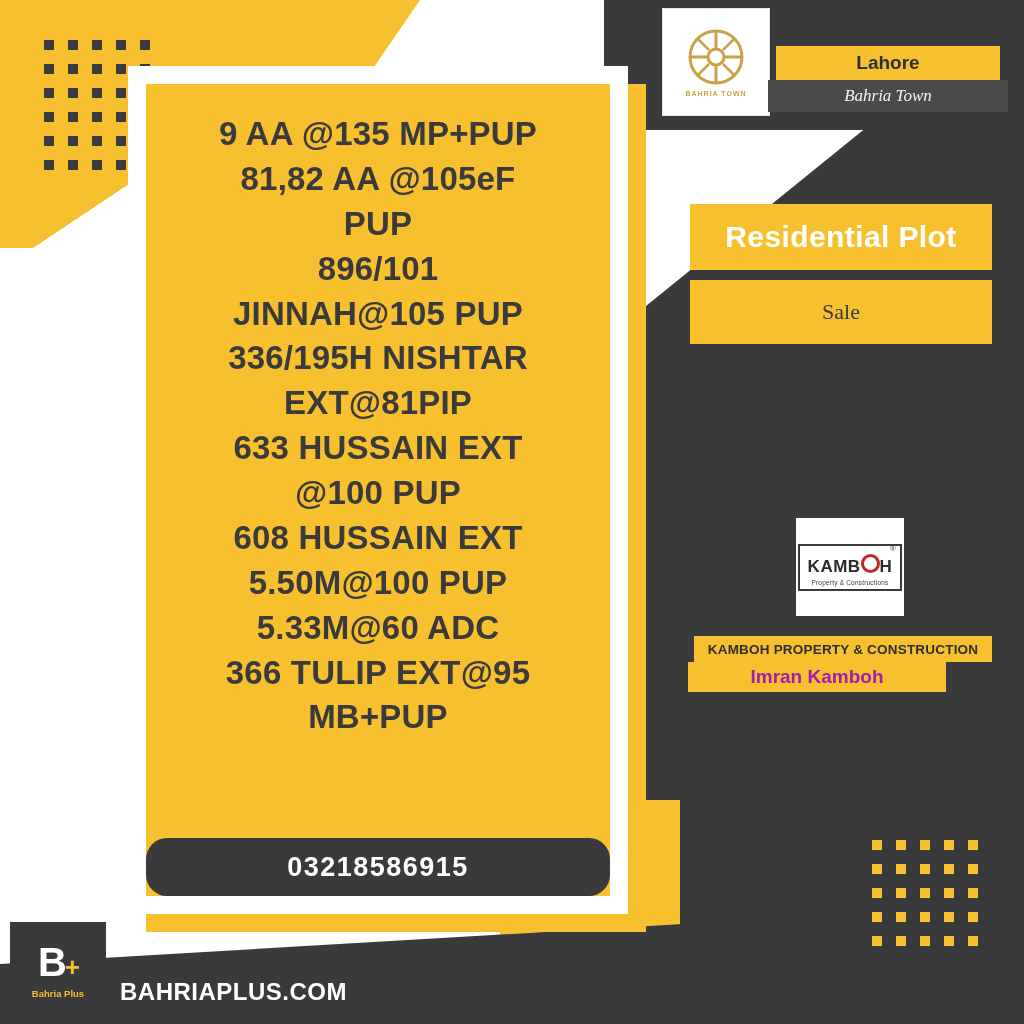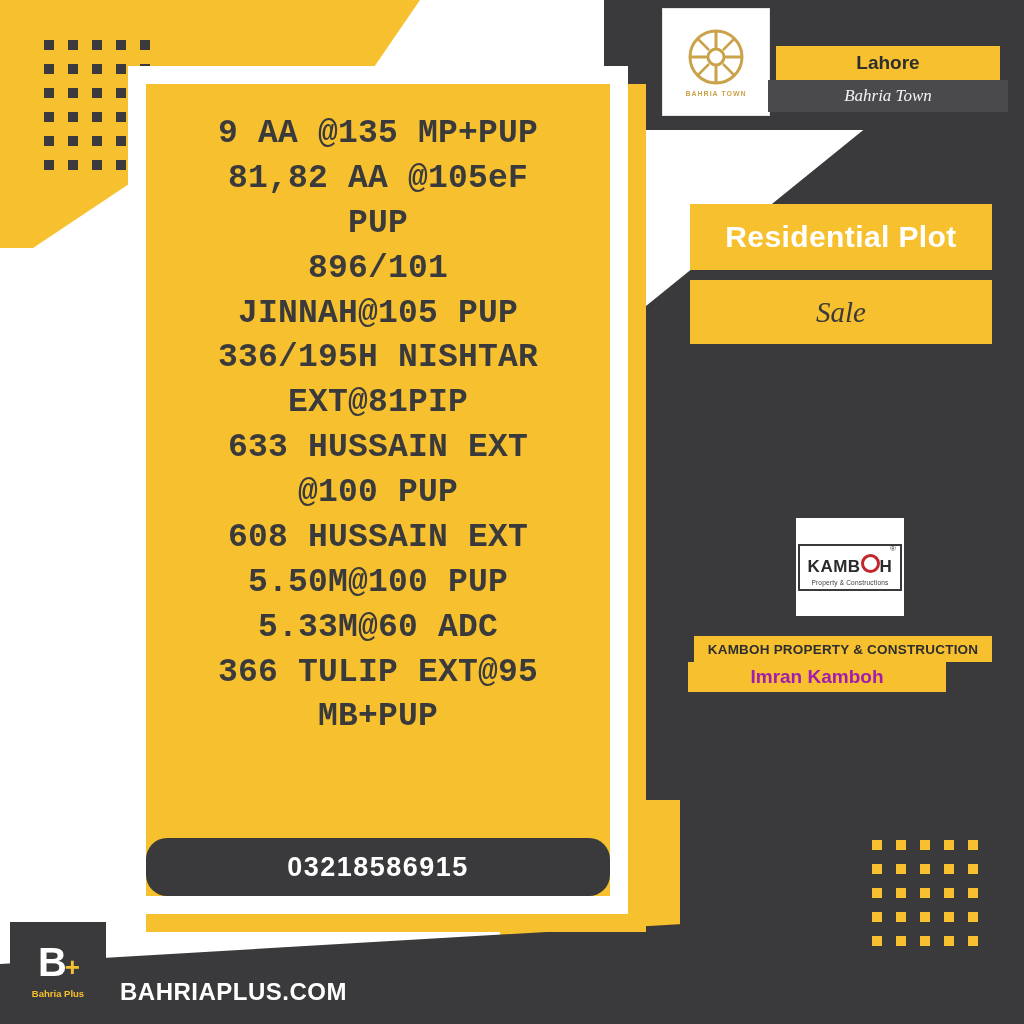--- a/index.html
+++ b/index.html
@@ -118,21 +118,20 @@
     box-sizing: border-box;
   }
   .listing-lines {
     flex: 1;
     display: flex;
     flex-direction: column;
     align-items: center;
     justify-content: flex-start;
     padding: 28px 10px 2px 10px;
     box-sizing: border-box;
-    font-family: Liberation Mono, monospace;
   }
   .listing-line {
     color: #3a3a3c;
     font-size: 33px;
     font-weight: bold;
     line-height: 1.36;
     text-align: center;
     letter-spacing: 0.2px;
     white-space: nowrap;
   }
@@ -229,22 +228,21 @@
     width: 100%;
     height: 100%;
     background: #f7c02e;
     display: flex;
     align-items: center;
     justify-content: center;
   }
   .sale-text {
     color: #3a3a3c;
     font-family: "Liberation Serif", serif;
-    font-style: italic;
-    font-size: 29px;
+    font-size: 22px;
   }
 
   
   .agency-logo-box {
     position: absolute;
     left: 796px; top: 518px;
     width: 108px; height: 98px;
     background: #ffffff;
     display: flex;
     flex-direction: column;

